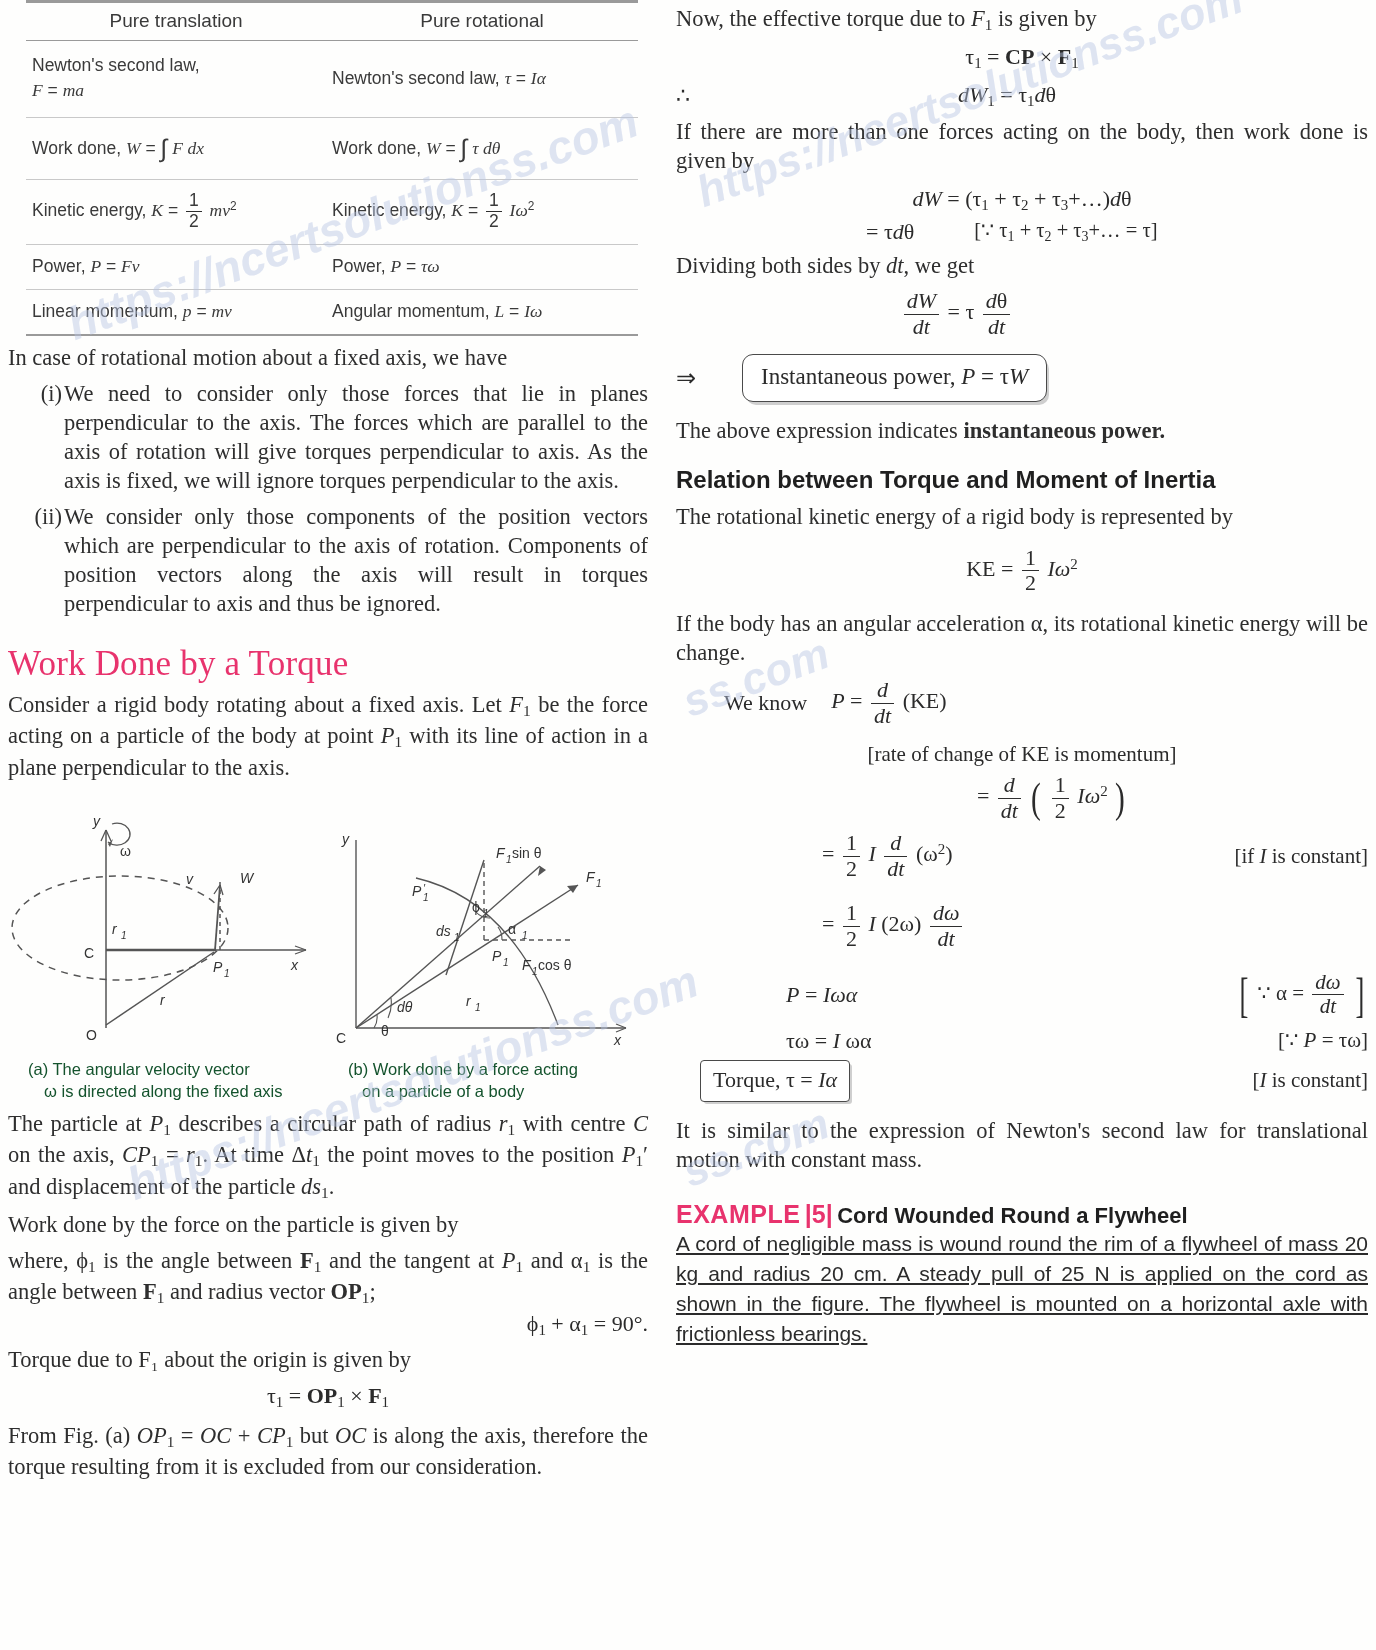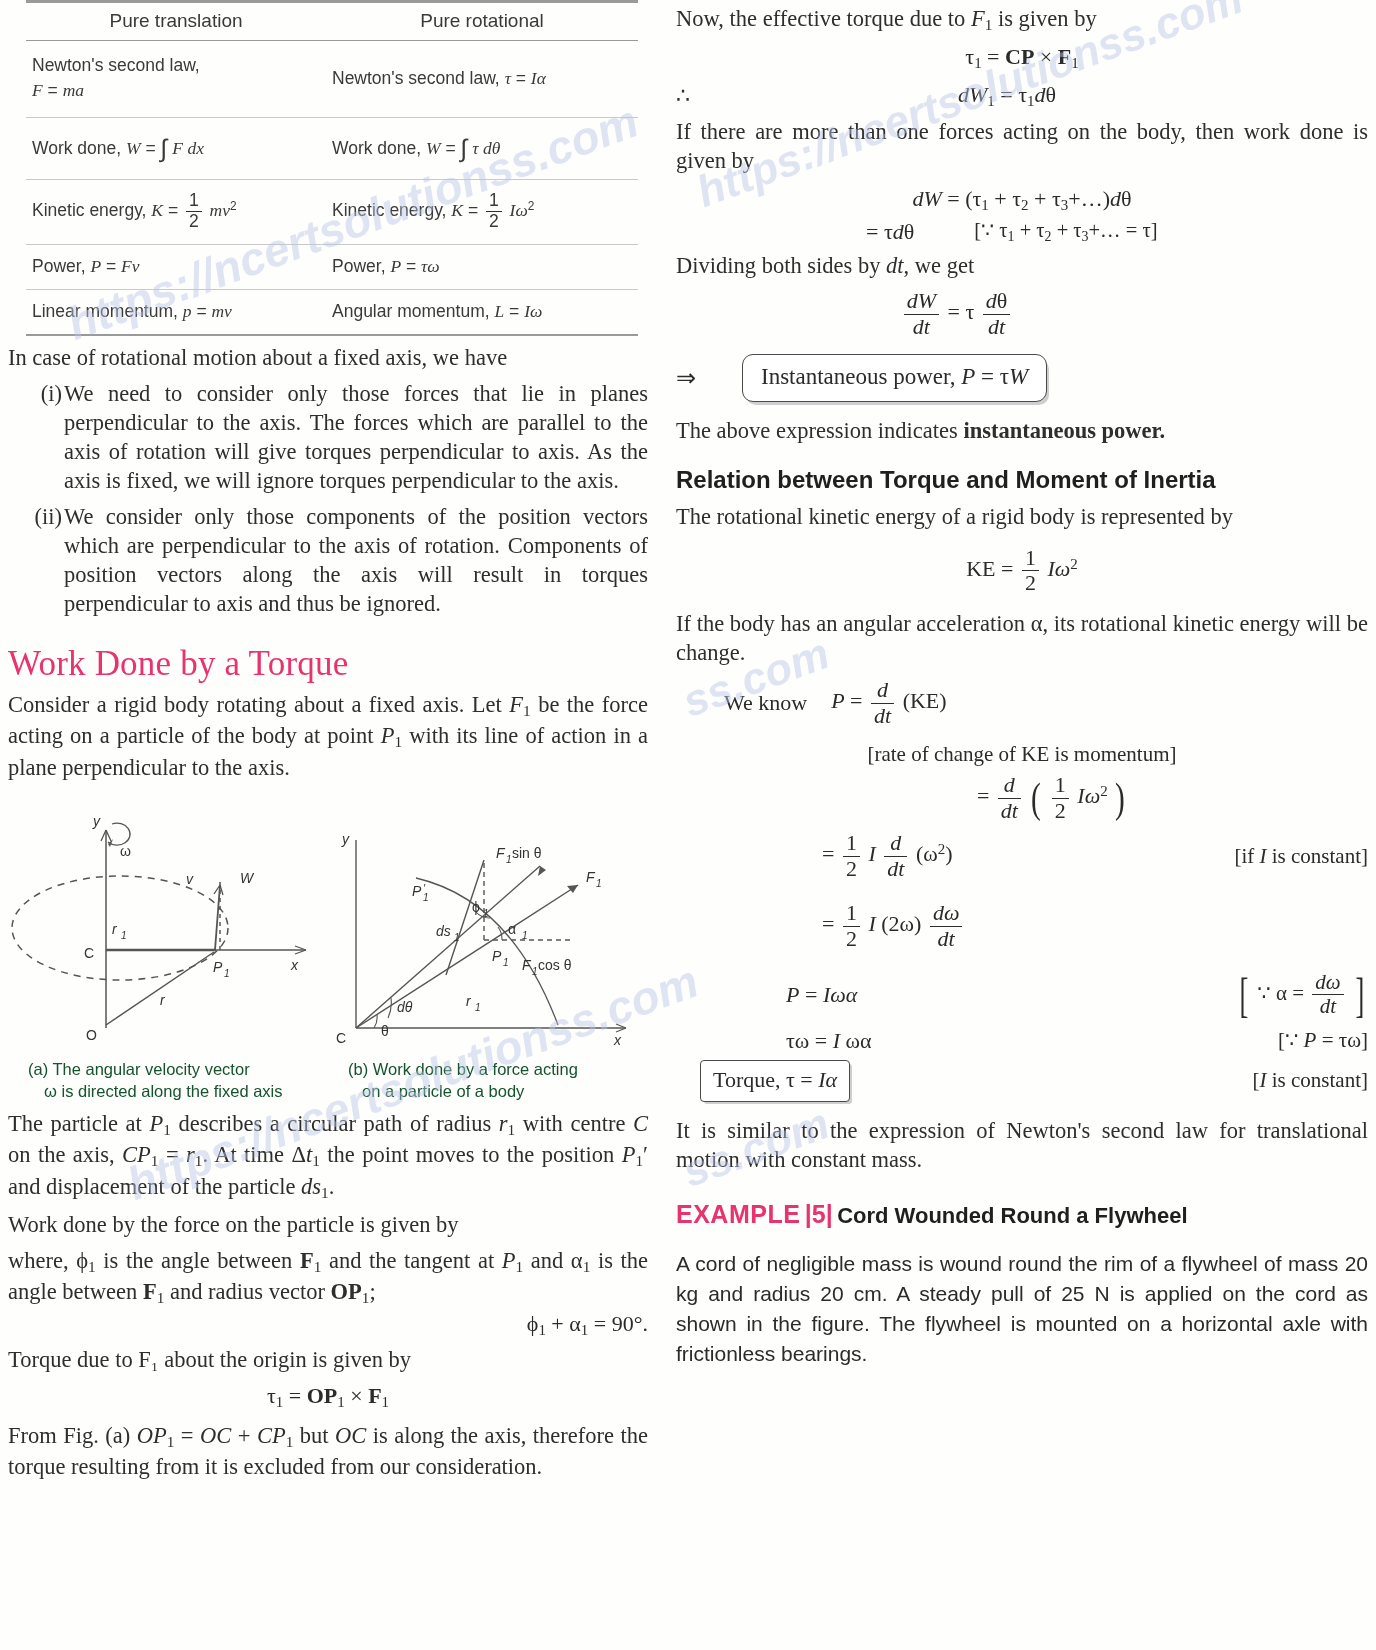--- a/index.html
+++ b/index.html
@@ -108,21 +108,21 @@
   }
   .captrow { display:flex; margin-top:4px; }
 
   .exhead { margin:26px 0 0 0; font-family:"Liberation Sans", sans-serif; }
   .exhead .ex { color:#e8336d; font-weight:bold; font-size:25px; letter-spacing:.5px; }
   .exhead .num { color:#e8336d; font-weight:bold; font-size:25px; }
   .exhead .ttl { color:#1f1f1f; font-weight:bold; font-size:22px; }
   p.exbody {
     font-family:"Liberation Sans", sans-serif;
     font-size:21px; line-height:1.42; text-align:justify;
-    margin:20px 0 0 0; color:#2b2b2b;
+    margin:0 0 0 0; color:#2b2b2b;text-decoration:underline;
   }
 </style>
 </head>
 <body>
 
 <div class="page">
 
   <div class="wm" style="left:60px; top:300px; font-size:46px; transform:rotate(-20deg); font-style:italic;">https://ncertsolutionss.com</div>
   <div class="wm" style="left:120px; top:1160px; font-size:46px; transform:rotate(-20deg); font-style:italic;">https://ncertsolutionss.com</div>
   <div class="wm" style="left:690px; top:170px; font-size:44px; transform:rotate(-20deg); font-style:italic;">https://ncertsolutionss.com</div>

